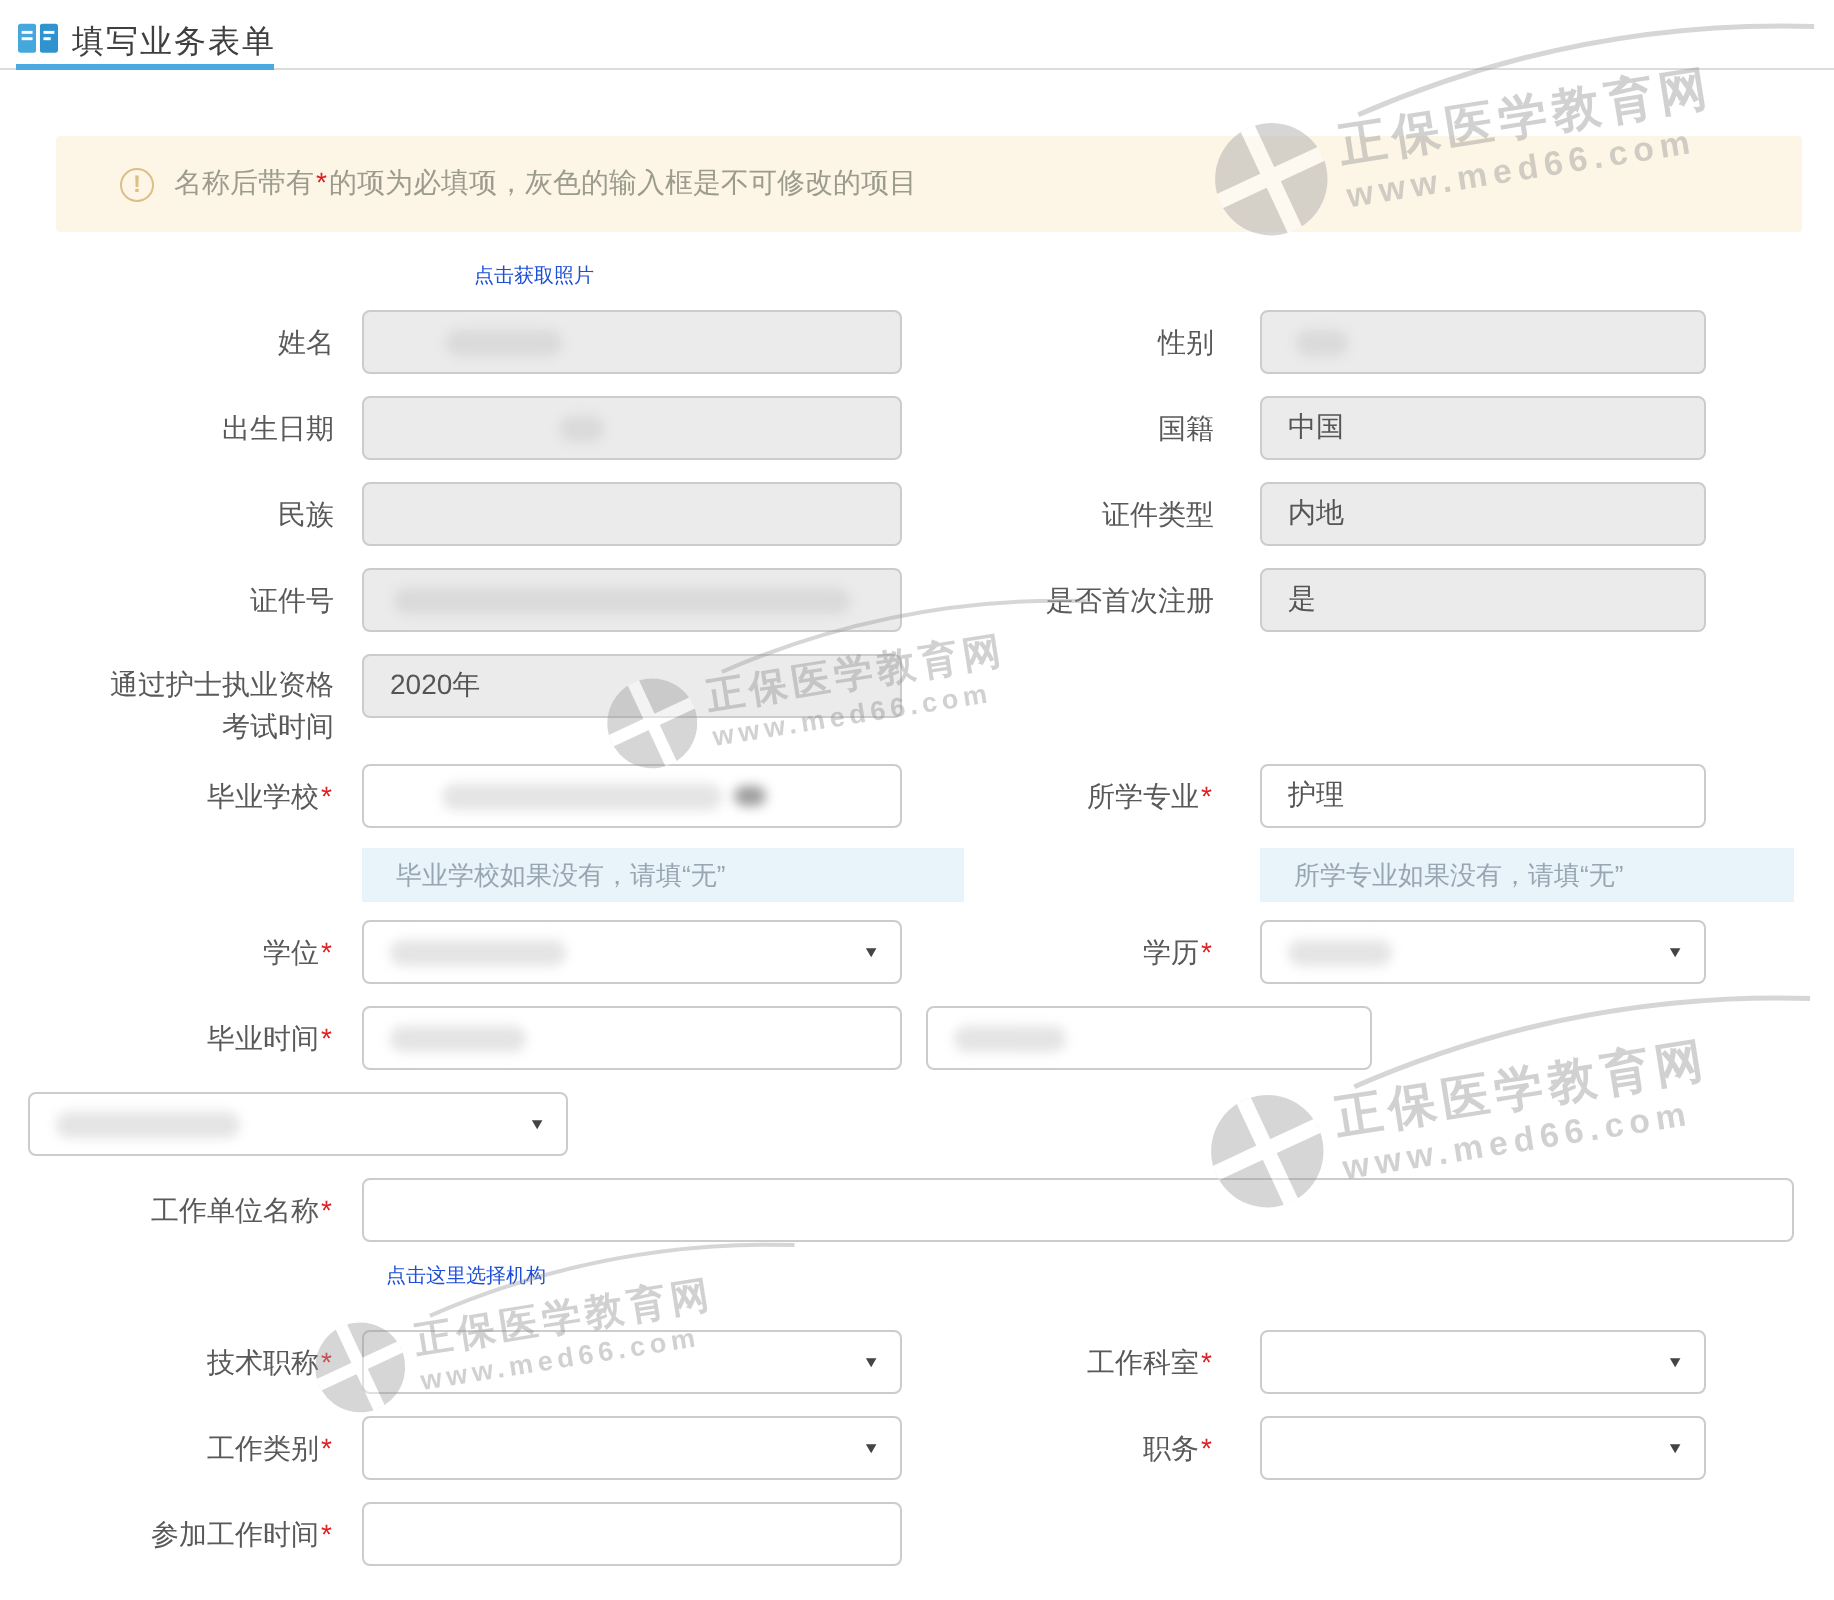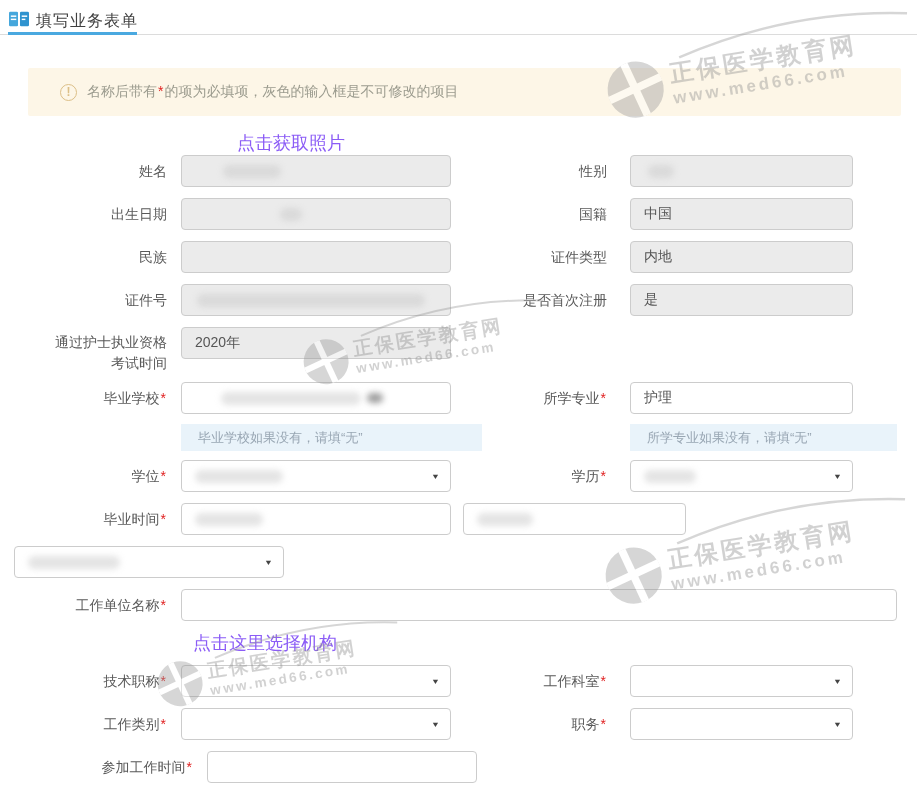--- a/index.html
+++ b/index.html
@@ -34,21 +34,21 @@
   .ro { background:#ebebeb; }
   .arr { margin-left:auto; font-size:9px; color:#444; transform:scaleY(.85); }
   .val { white-space:nowrap; }
   .smudge { height:13px; background:#c9c9c9; border-radius:7px; filter:blur(3px); opacity:.5; flex-shrink:0; }
   .smudge.dark { background:#7d7d7d; height:10px; opacity:.75; }
   
   .hint { position:absolute; height:27px; background:#e9f3fa; color:#98a6b3; font-size:13px;
           line-height:27px; padding-left:17px; white-space:nowrap; overflow:hidden; }
   .hint.l { left:181px; top:424px; width:301px; }
   .hint.r { left:630px; top:424px; width:267px; }
-  .lnk { position:absolute; font-size:18px; color:#8b5cf6; cursor:pointer; white-space:nowrap;text-align:right; }
+  .lnk { position:absolute; font-size:10px; color:#1d4ed8; cursor:pointer; white-space:nowrap;text-align:right; }
   
   .wm { position:absolute; display:flex; opacity:.40; z-index:9; pointer-events:none;
         transform-origin:left top; }
   .wm-logo { width:62px; height:62px; margin-top:14px; flex-shrink:0; }
   .wm-body { margin-left:5px; }
   .wm-arc { display:block; margin-left:8px; }
   .wm-brand { font-size:24px; font-weight:bold; color:#8f8f8f; letter-spacing:3px; line-height:26px; white-space:nowrap; }
   .wm-url { font-size:17px; font-weight:bold; color:#8f8f8f; letter-spacing:3px; line-height:24px; white-space:nowrap; }
   .s08 { transform:rotate(-9deg) scale(.8); }
   .s10 { transform:rotate(-9deg); }
@@ -214,21 +214,21 @@
     <span class="arr">▼</span>
   </div>
 </div>
 <div class="row right" style="top:708px;">
   <span class="lbl"><span>职务</span><span class="star">*</span></span>
   <div class="box mr">
     <span class="arr">▼</span>
   </div>
 </div>
 
-<div class="row" style="top:751px;padding-left:26px;">
+<div class="row" style="top:751px;">
   <span class="lbl"><span>参加工作时间</span><span class="star">*</span></span>
   <div class="box ml"></div>
 </div>
 
 <div class="wm s10" style="left:598px; top:50px;">
   <svg class="wm-logo" viewBox="0 0 64 64">
     <circle cx="32" cy="32" r="29" fill="#9a9a9a"></circle>
     <g transform="rotate(-16 32 32)">
         <rect x="3" y="27" width="58" height="8" fill="#fff"></rect>
         <rect x="28" y="3" width="8" height="58" fill="#fff"></rect>

